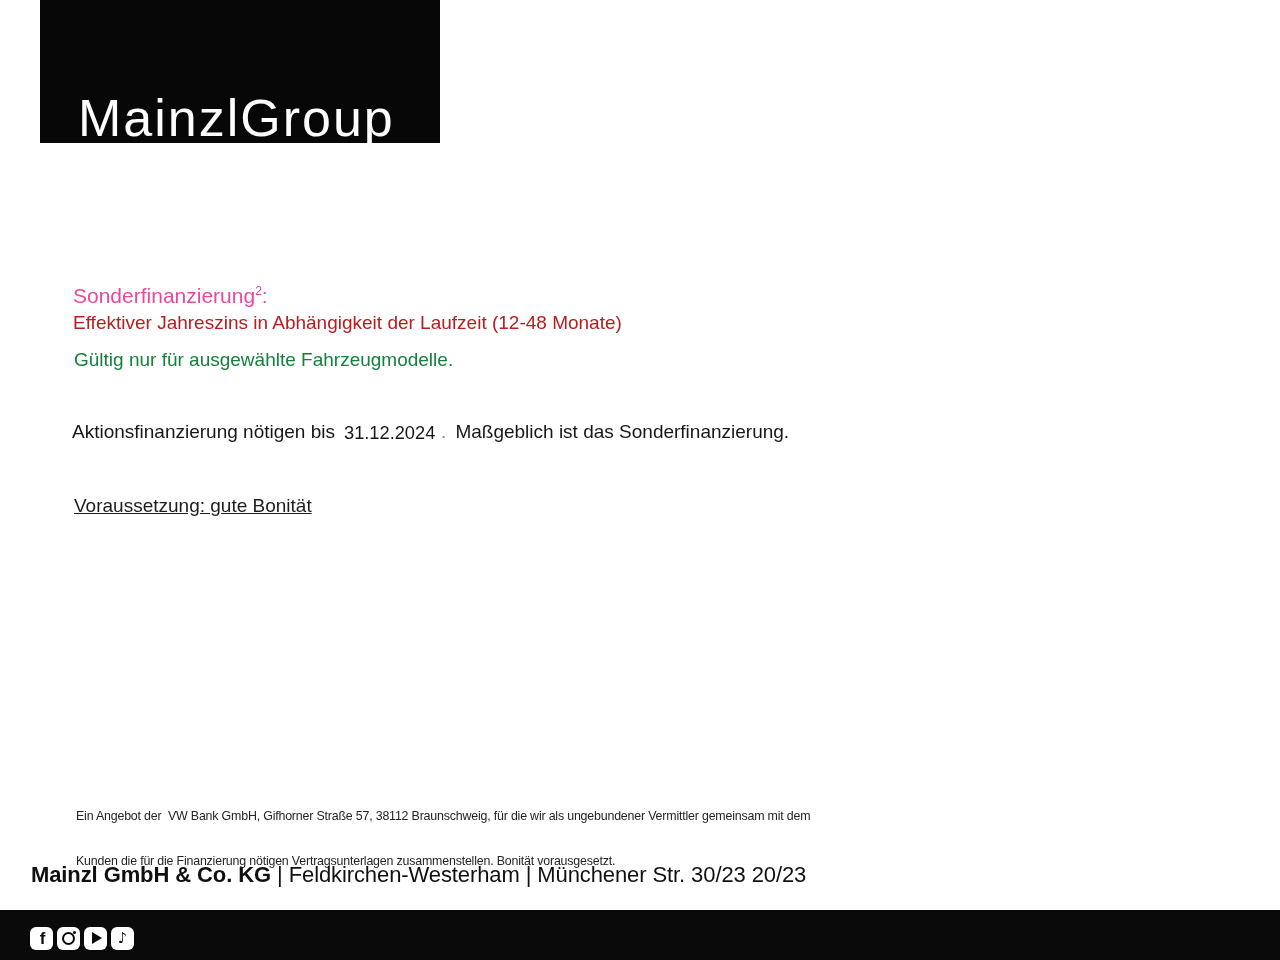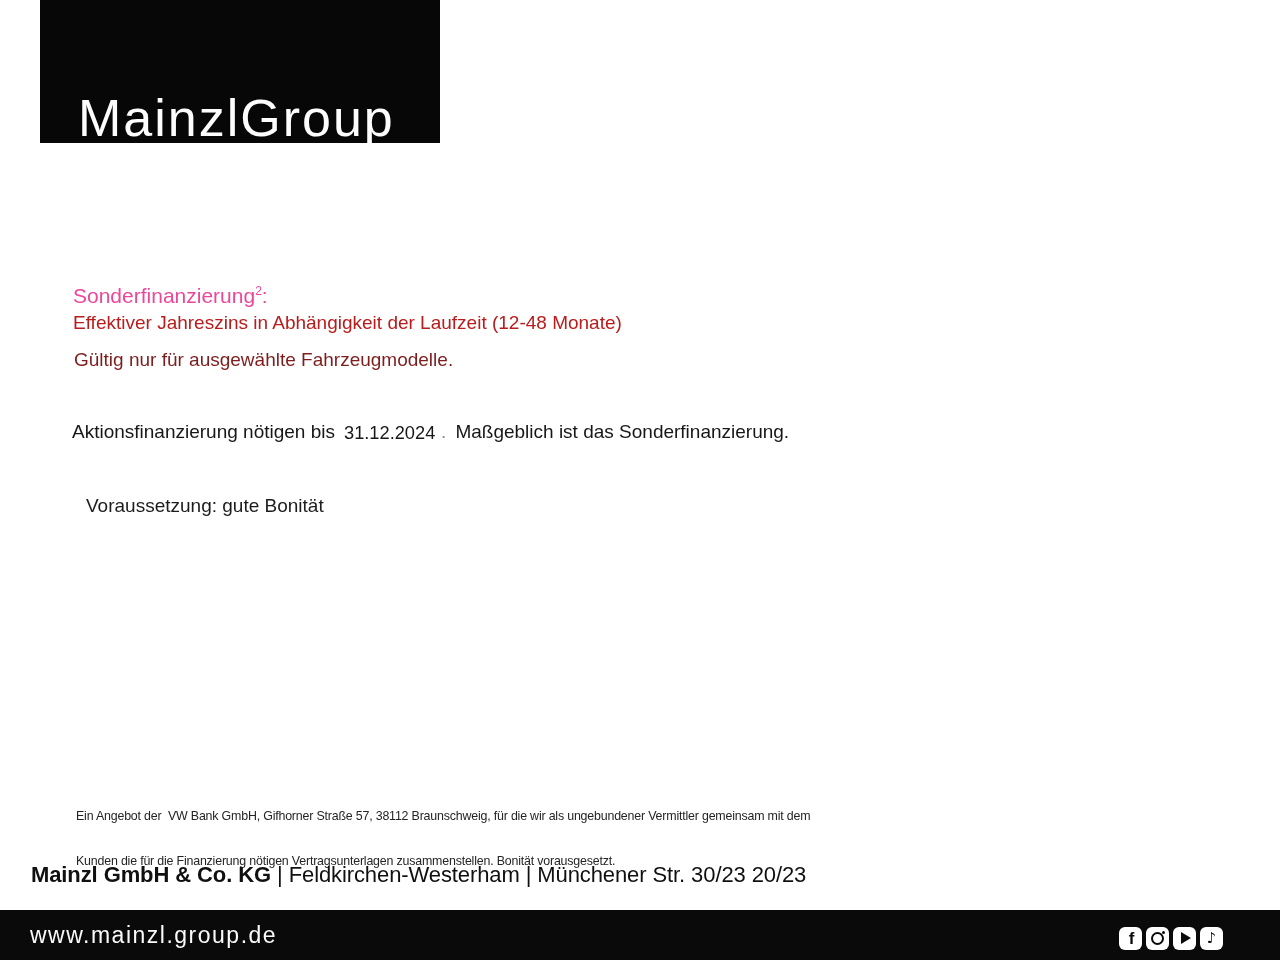--- a/index.html
+++ b/index.html
@@ -20,31 +20,31 @@
   .logo-text {
     position:absolute; left:38px; top:88px;
     color:#fdfdfd; font-size:52px; font-weight:400; letter-spacing:2px;
     white-space:nowrap;
   }
 
   
   .heading { position:absolute; left:73px; top:284px; font-size:21px; color:#ec4899; }
   .heading sup { font-size:12px; }
   .subheading { position:absolute; left:73px; top:312px; font-size:19px; color:#b91c1c; }
-  .models { position:absolute; left:74px; top:349px; font-size:19px; color:#7f1d1d; }
+  .models { position:absolute; left:74px; top:349px; font-size:19px; color:#15803d; }
 
   .promo { position:absolute; left:72px; top:421px; font-size:19px; color:#171717; white-space:nowrap; }
   .promo .date {
     display:inline-block; margin:0 2px 0 9px;
     transform:scaleX(.96); transform-origin:left bottom;
     position:relative; top:1px;
   }
   .promo .period { color:#8f8f8f; margin-right:9px; }
 
-  .requirement { position:absolute; left:86px; top:495px; font-size:19px; color:#1c1c1c; }
+  .requirement { position:absolute; left:74px; top:495px; font-size:19px; color:#1c1c1c;text-decoration:underline; }
 
   .legal {
     position:absolute; left:76px; top:778px;
     font-size:12.8px; line-height:15px; color:#242424;
     letter-spacing:-0.2px; white-space:pre;
     transform:scaleX(.97); transform-origin:left top;
   }
 
   .company {
     position:absolute; left:31px; top:862px;
@@ -108,21 +108,20 @@
 <div class="requirement">Voraussetzung: gute Bonität</div>
 
 <div class="legal">
   <div>Ein Angebot der  VW Bank GmbH, Gifhorner Straße 57, 38112 Braunschweig, für die wir als ungebundener Vermittler gemeinsam mit dem</div>
   <div>Kunden die für die Finanzierung nötigen Vertragsunterlagen zusammenstellen. Bonität vorausgesetzt.</div>
 </div>
 
 <div class="company"><span class="bold">Mainzl GmbH &amp; Co. KG</span><span> | Feldkirchen-Westerham | Münchener Str. 30/23 20/23</span></div>
 
 <div class="bottombar">
-  <div class="website">www.mainzl.group.de</div>
   <div class="social">
     <div class="icon-tile">
       <span class="fb-glyph">f</span>
     </div>
     <div class="icon-tile">
       <span class="ig-ring"></span>
       <span class="ig-dot"></span>
     </div>
     <div class="icon-tile">
       <span class="yt-triangle"></span>

